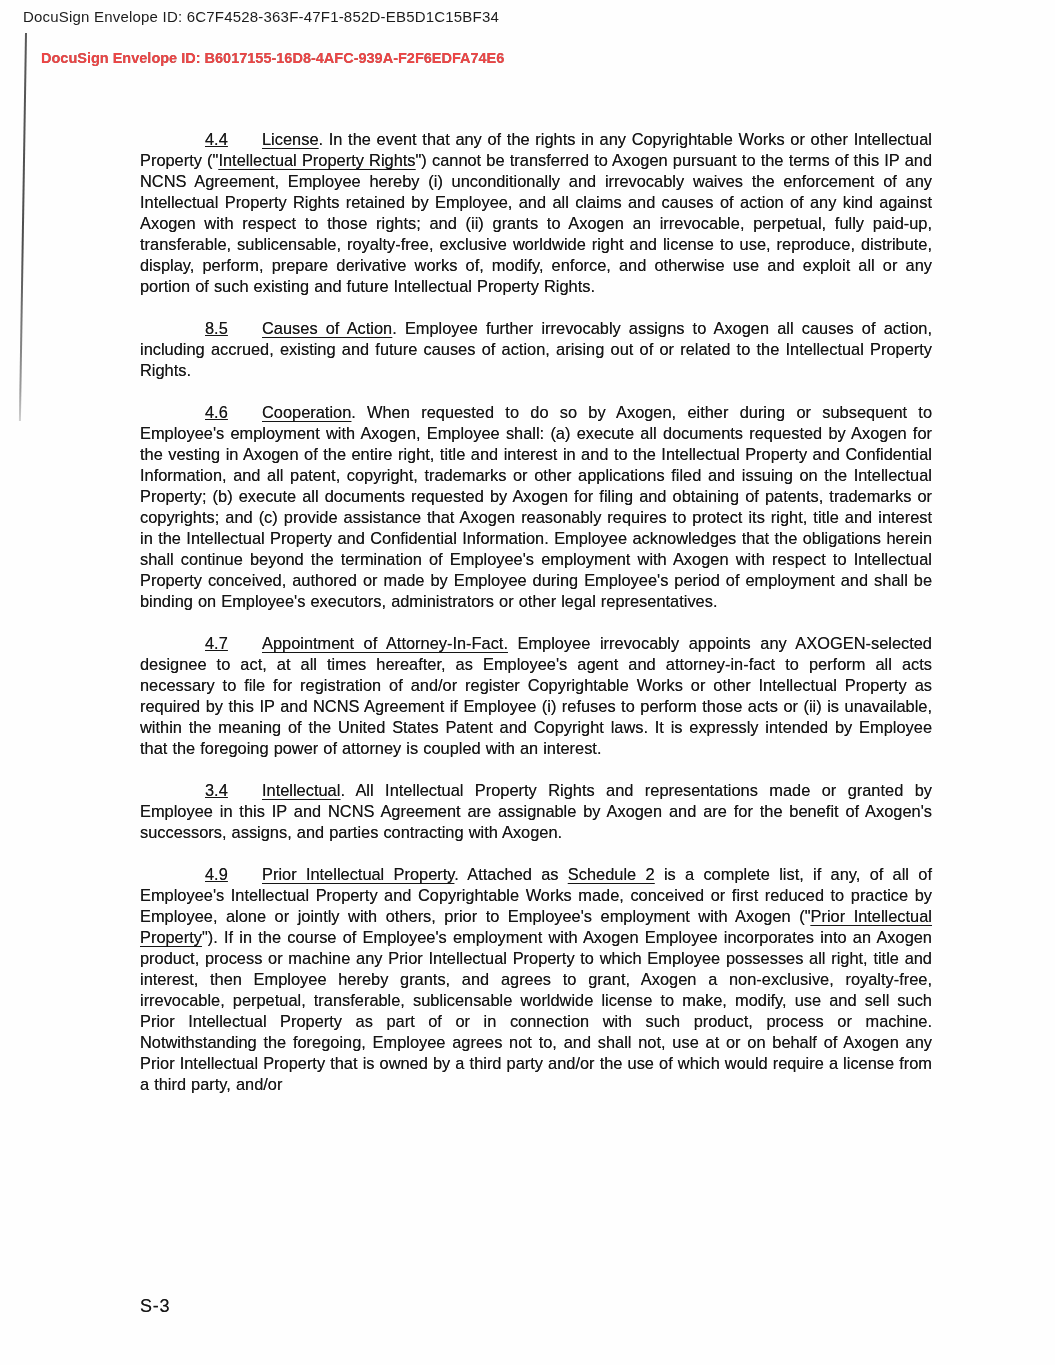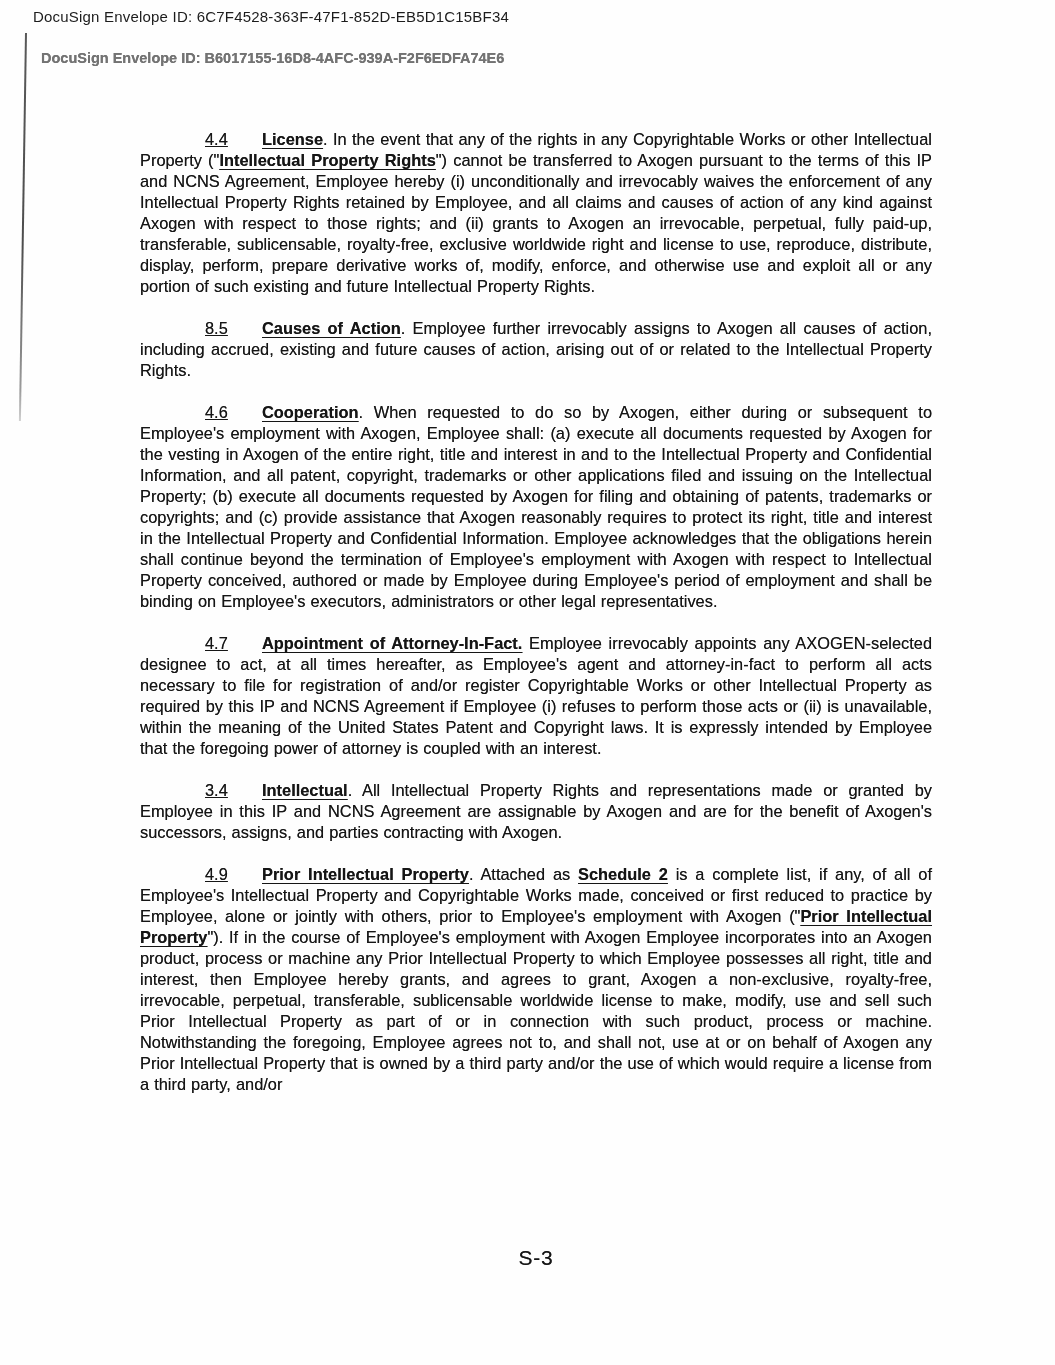--- a/index.html
+++ b/index.html
@@ -11,34 +11,34 @@
     position: relative;
     width: 1055px;
     height: 1365px;
     background: #fefefe;
     font-family: "Liberation Sans", sans-serif;
     color: #151515;
     overflow: hidden;
   }
   .envelope-id-1 {
     position: absolute;
-    left: 33px;
+    left: 23px;
     top: 8px;
     font-size: 15px;
     color: #1c1c1c;
     white-space: nowrap;
     letter-spacing: 0.2px;
   }
   .envelope-id-2 {
     position: absolute;
     left: 41px;
     top: 50px;
     font-size: 14.5px;
     font-weight: bold;
-    color: #737373;
+    color: #ef4444;
     white-space: nowrap;
     text-shadow: 0 0 0.4px rgba(0,0,0,0.55);
   }
   .scan-line {
     position: absolute;
     left: 25px;
     top: 33px;
     width: 2px;
     height: 388px;
     background: linear-gradient(to bottom, #3c3c3c 0%, #2e2e2e 55%, #8a8a8a 92%, #c9c9c9 100%);
@@ -63,29 +63,28 @@
   }
   .sec-num {
     display: inline-block;
     min-width: 57px;
     text-indent: 0;
     text-decoration: underline;
   }
   .u {
     text-decoration: underline;
     text-underline-offset: 2.5px;
-    font-weight: bold;
   }
   .footer-page {
     position: absolute;
-    top: 1246px;
+    top: 1296px;
     left: 140px;
     width: 792px;
-    text-align: center;
-    font-size: 21px;
+    text-align: left;
+    font-size: 18px;
     letter-spacing: 0.8px;
     text-shadow: 0 0 0.5px rgba(0,0,0,0.65);
   }
 </style>
 </head>
 <body>
 
 <div class="page">
 
   <div class="envelope-id-1">DocuSign Envelope ID: 6C7F4528-363F-47F1-852D-EB5D1C15BF34</div>

